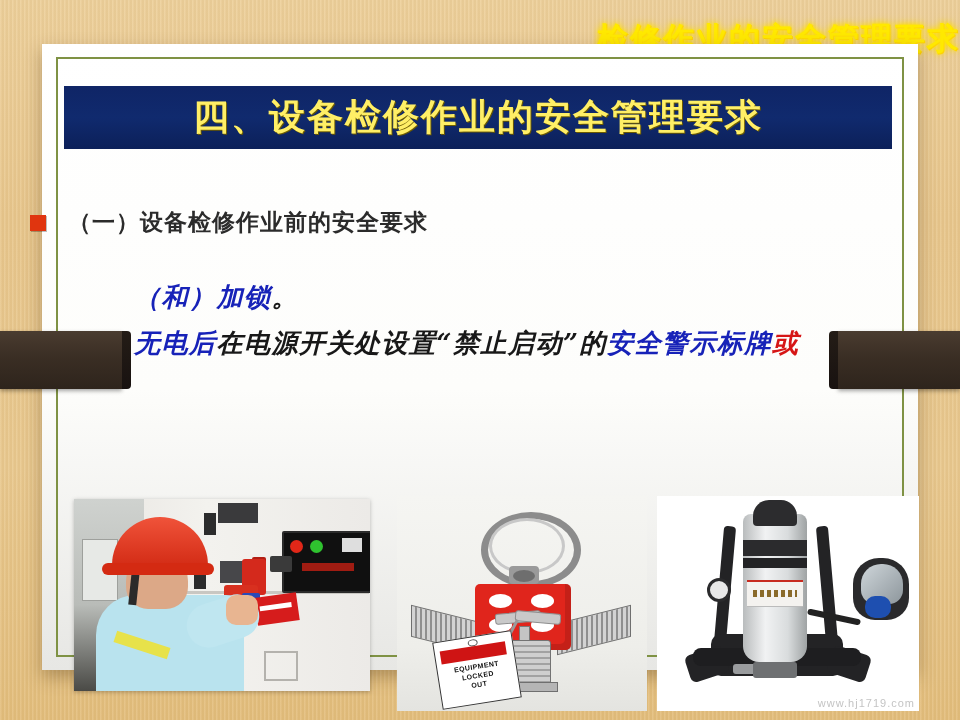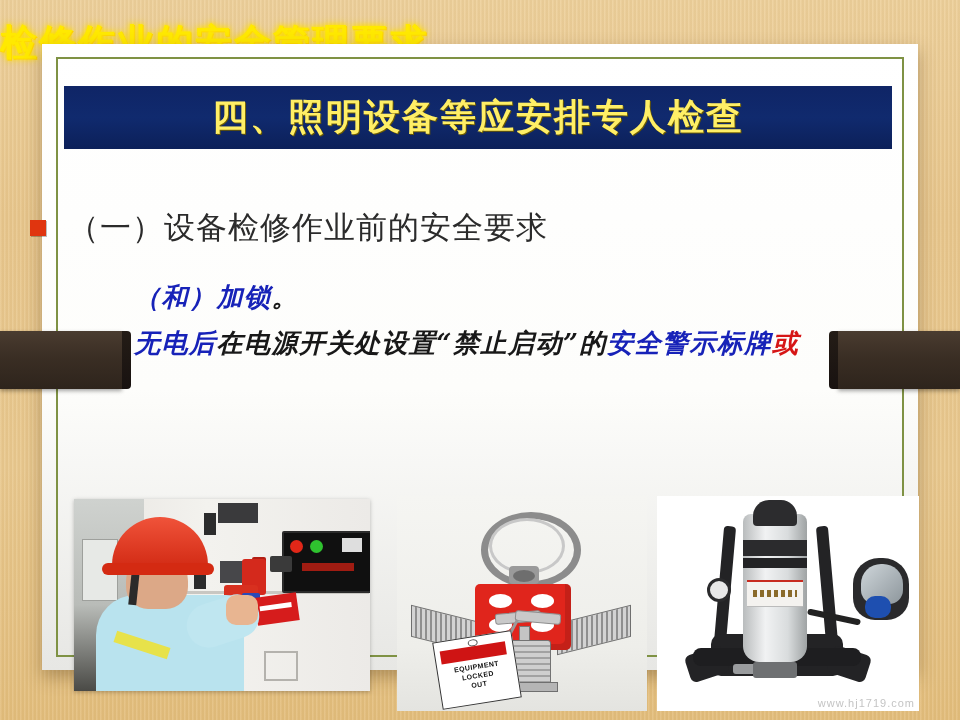--- a/index.html
+++ b/index.html
@@ -18,22 +18,22 @@
     position:absolute;inset:0;
     background:repeating-linear-gradient(90deg,
       rgba(255,255,255,0.10) 0px,
       rgba(255,255,255,0.10) 1px,
       rgba(0,0,0,0.022) 2px,
       rgba(0,0,0,0.022) 4px);
     pointer-events:none;
   }
   
   #topHeading{
-    position:absolute;left:0;top:18px;width:960px;text-align:left;
-    font-size:37px;font-weight:bold;letter-spacing:2px;
+    position:absolute;left:0;top:18px;width:960px;text-align:right;
+    font-size:31px;font-weight:bold;letter-spacing:2px;
     color:#ffe900;
     text-shadow:0 0 5px #ffe400,0 0 9px #ffd400,1px 1px 0 #ffcc00;
     z-index:2;
   }
   
   #panel{
     position:absolute;left:42px;top:44px;width:876px;height:626px;
     background:linear-gradient(to bottom,#ffffff 0%,#fdfdfb 55%,#e7e7e4 100%);
     box-shadow:0 7px 16px rgba(80,55,20,.35);
     z-index:3;
@@ -70,21 +70,21 @@
   }
   
   #subtitleRow{
     position:absolute;left:-12px;top:163px;display:flex;align-items:center;z-index:5;
   }
   #bulletSq{
     width:16px;height:16px;background:#e0350f;margin-right:22px;
     box-shadow:1px 1px 0 rgba(0,0,0,.25);
   }
   #subtitleRow .txt{
-    font-size:31px;color:#2b2b2b;letter-spacing:1px;font-weight:400;
+    font-size:23px;color:#2b2b2b;letter-spacing:1px;font-weight:700;
   }
   
   .item{position:absolute;z-index:5;}
   .line{
     white-space:nowrap;
     font-family:"DejaVu Serif","Liberation Serif",serif;
     font-size:26px;font-weight:bold;font-style:italic;
     letter-spacing:1.5px;line-height:46px;
   }
   .num{
@@ -200,21 +200,21 @@
 
 <div id="slide">
   <div id="grain"></div>
 
   <div id="topHeading">检修作业的安全管理要求</div>
 
   <div id="panel">
     <div id="panelInner"></div>
 
     <div id="titleBar">
-      <span>四、照明设备等应安排专人检查</span>
+      <span>四、设备检修作业的安全管理要求</span>
     </div>
 
     <div id="subtitleRow">
       <div id="bulletSq"></div>
       <div class="txt">（一）设备检修作业前的安全要求</div>
     </div>
 
     <div class="item" id="item10">
       <div class="line l3">
         <span class="k-blue">（和）加锁</span><span class="k-dark">。</span>

